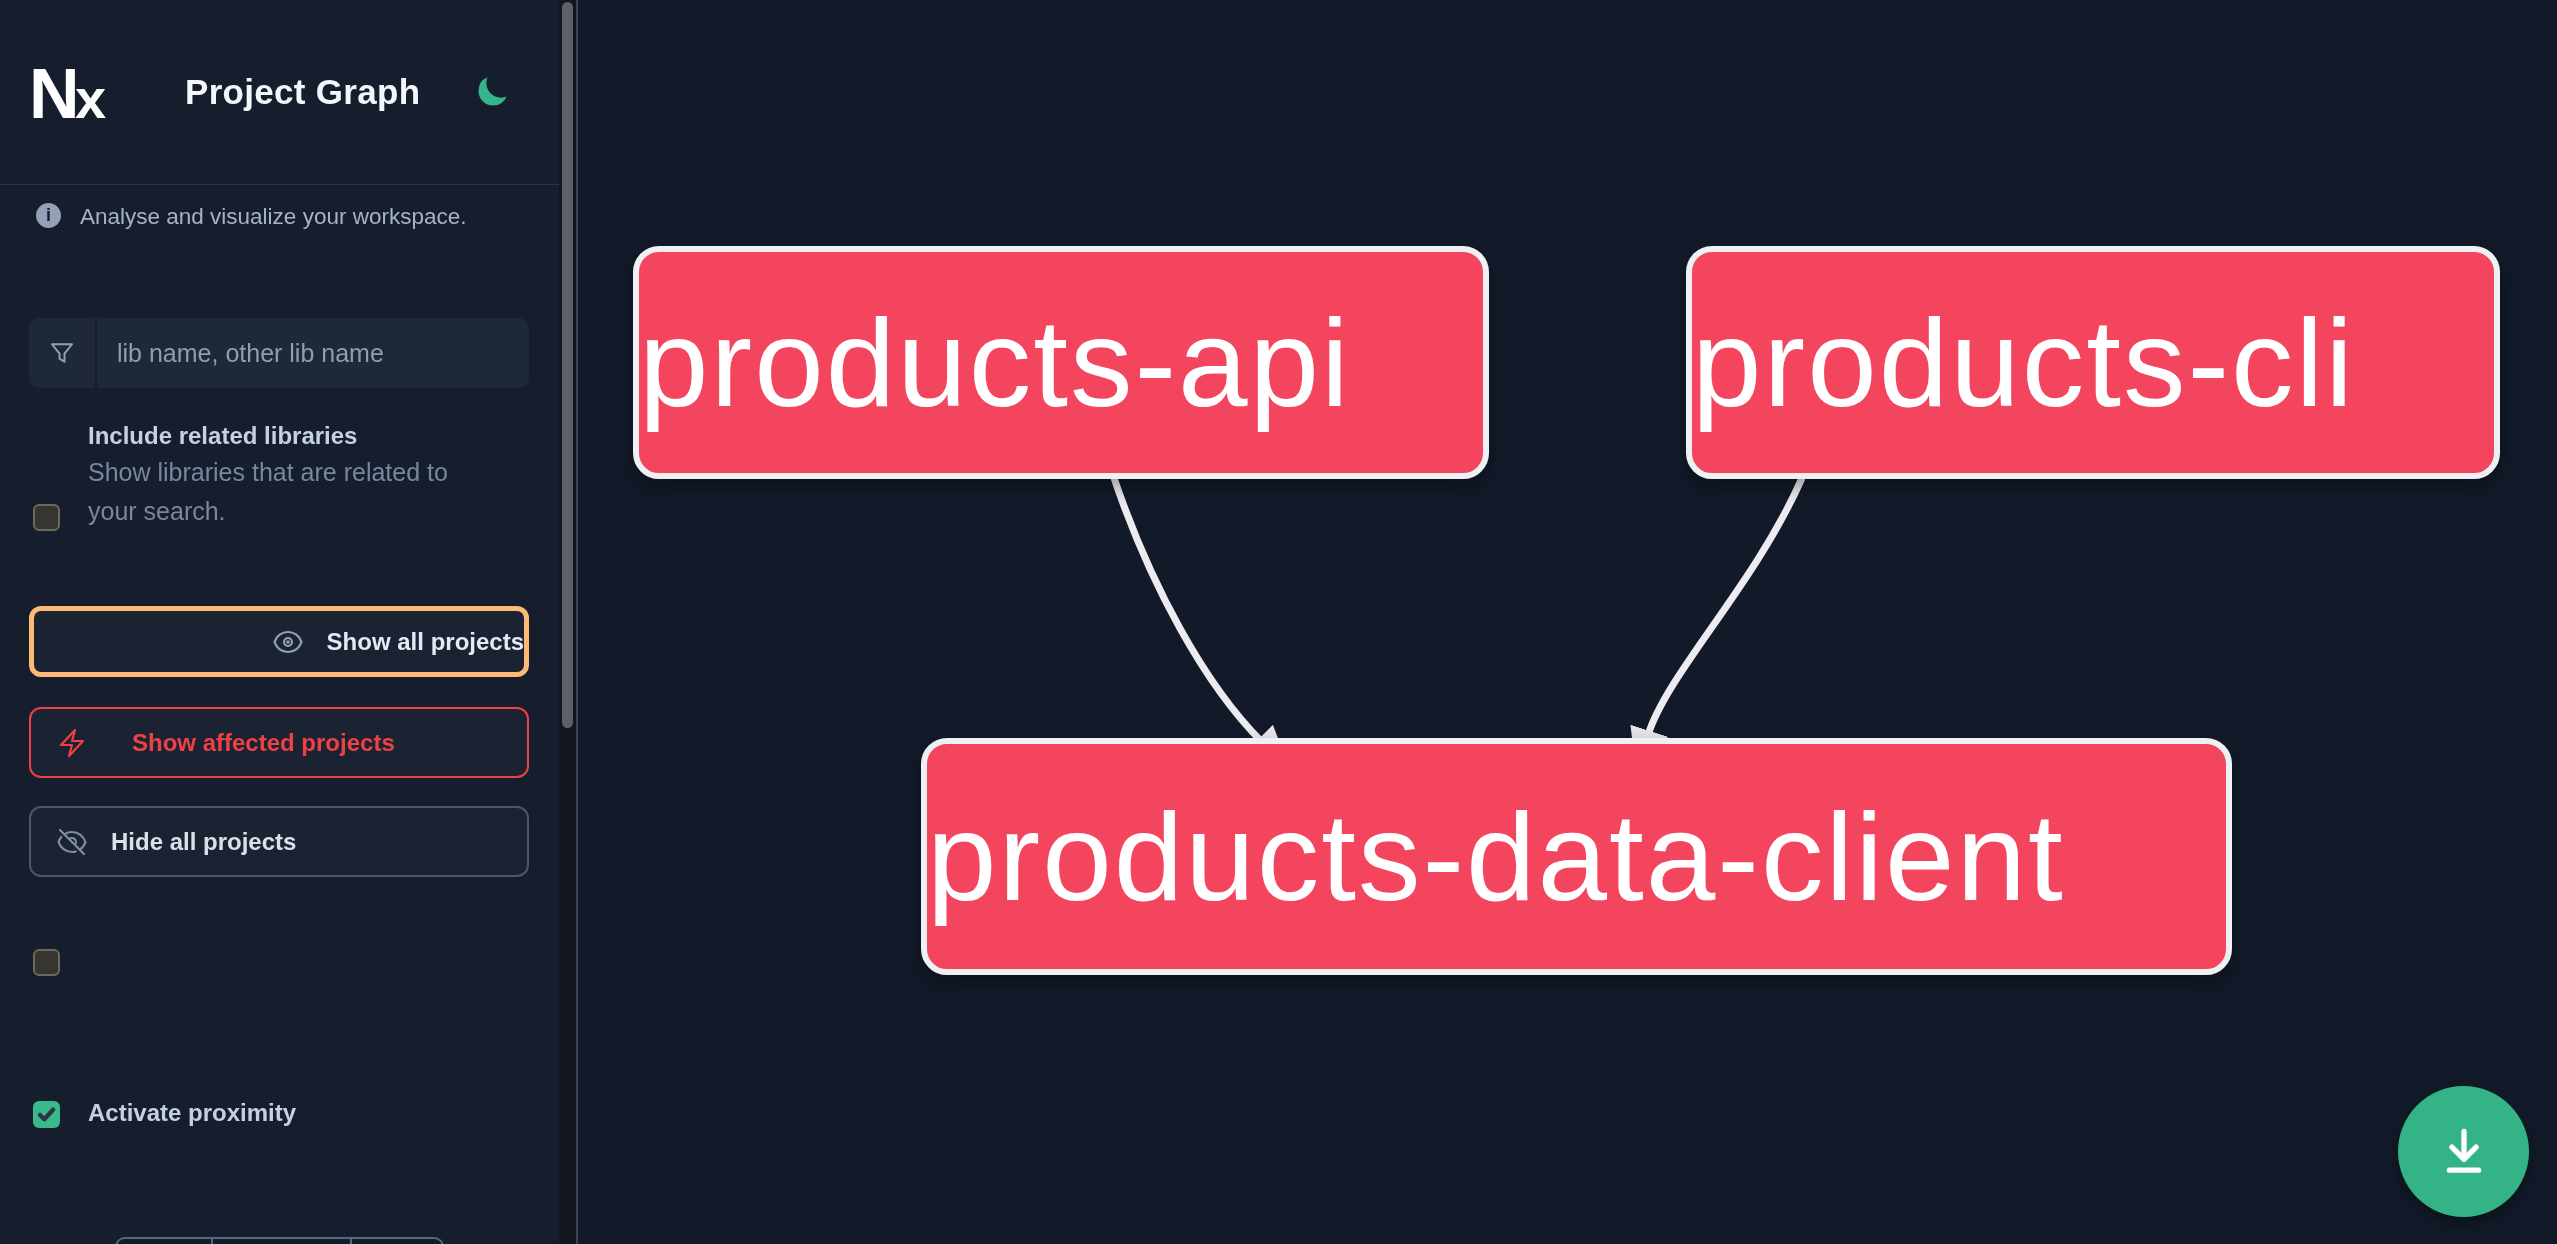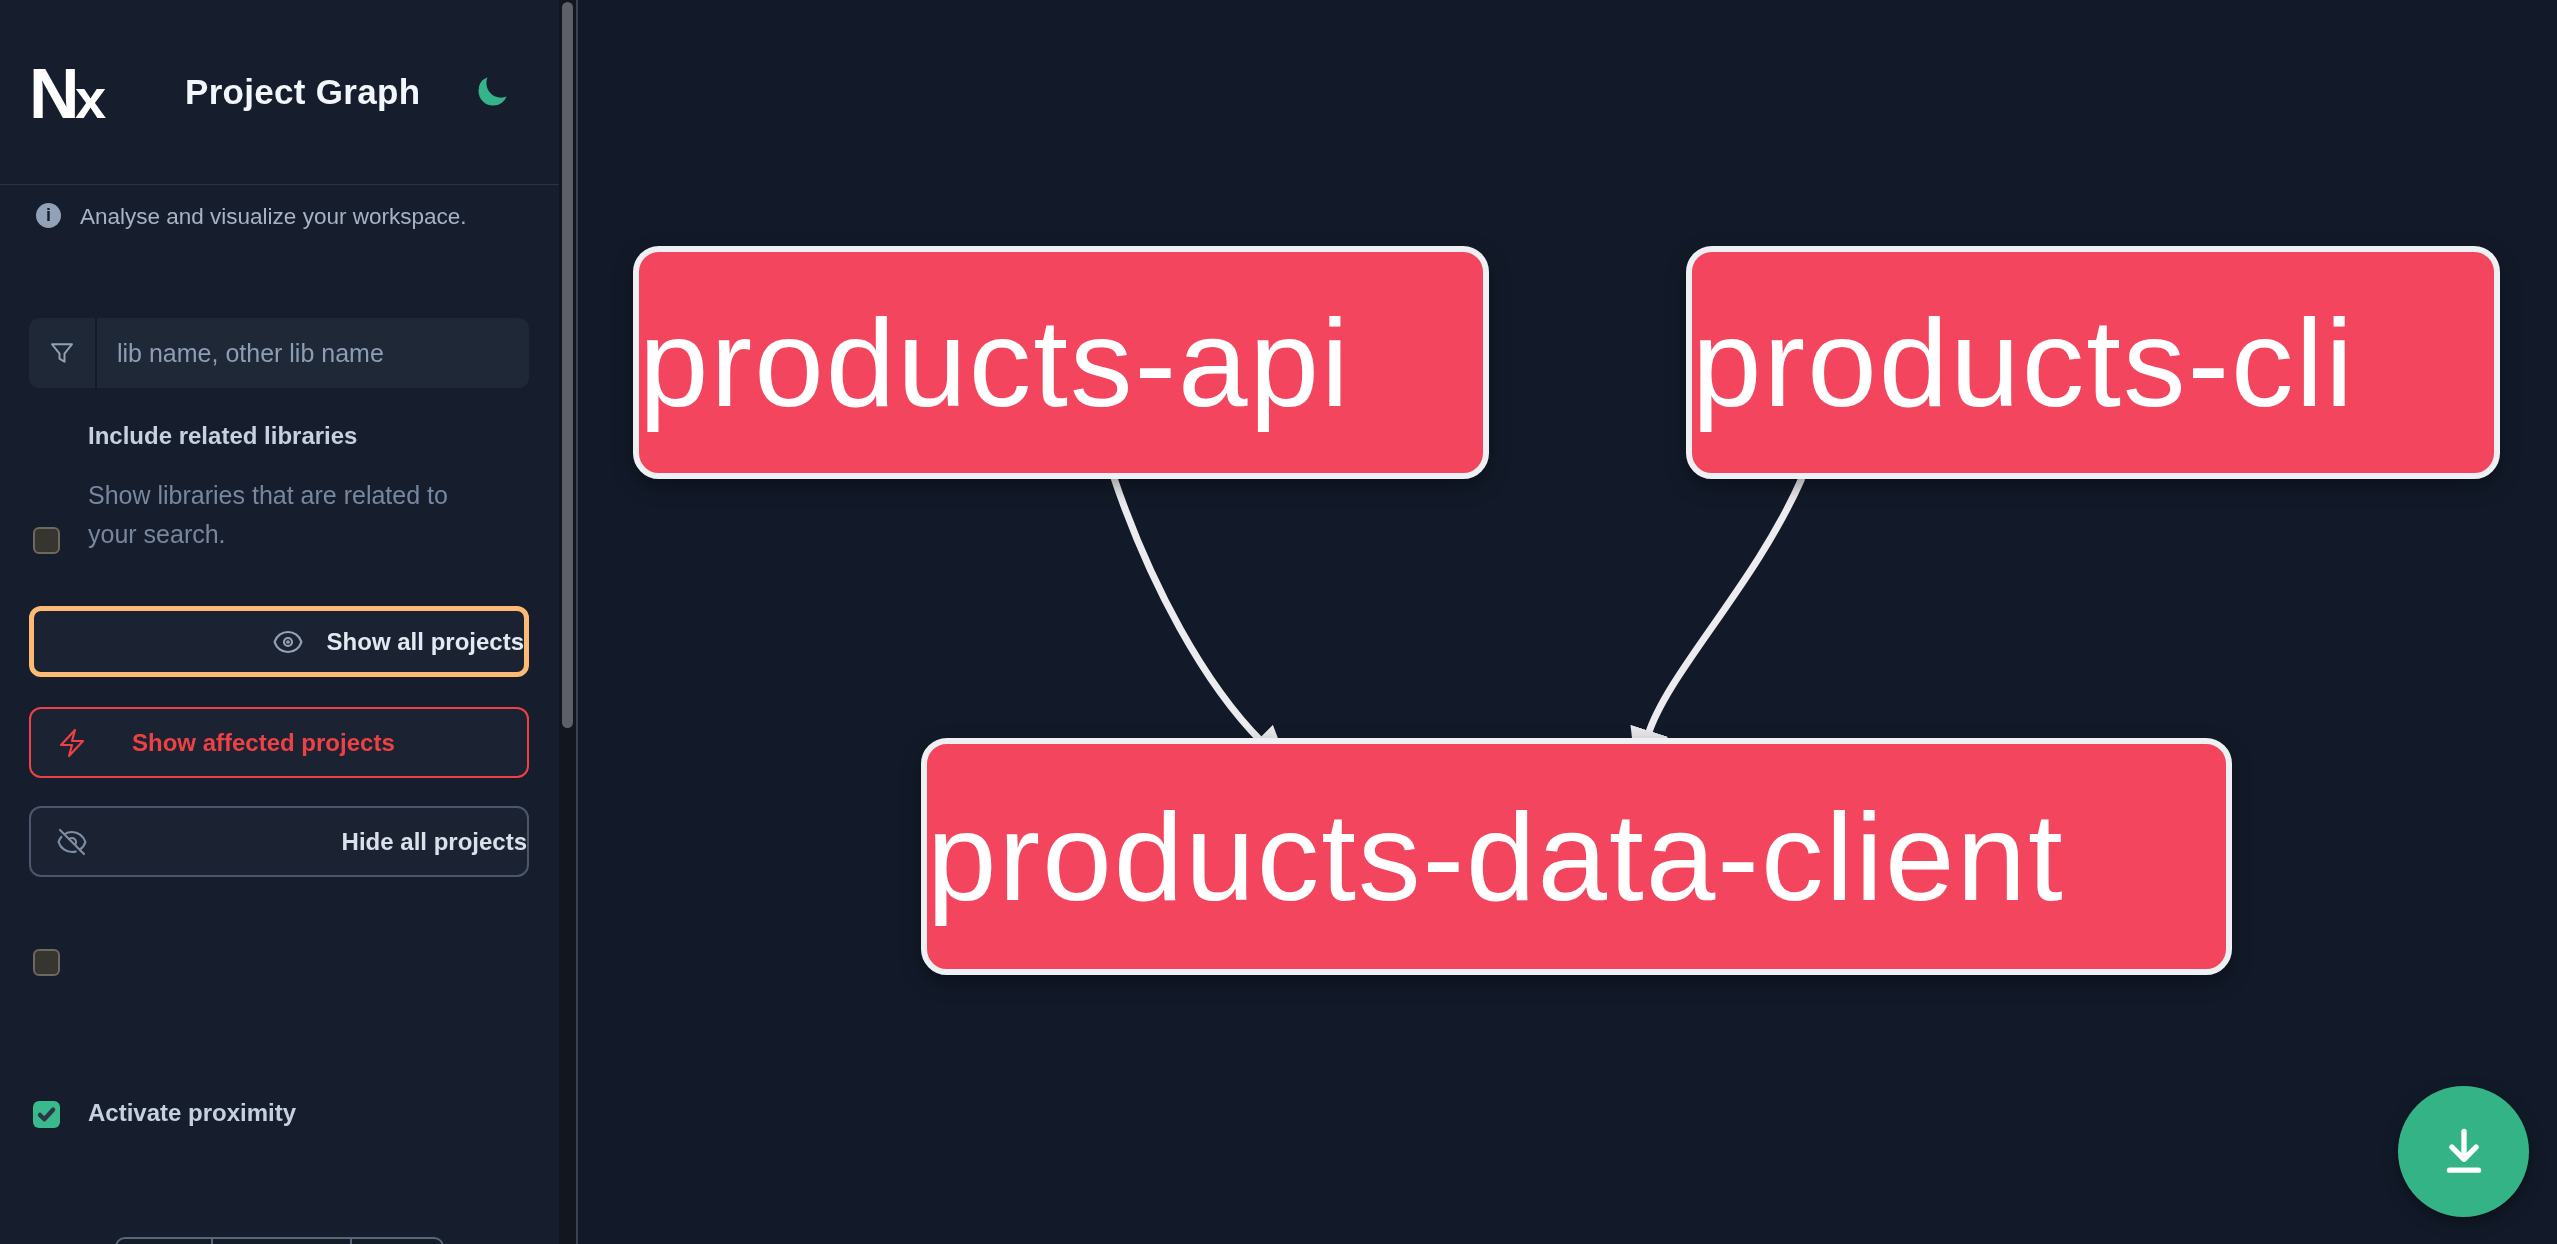--- a/index.html
+++ b/index.html
@@ -61,29 +61,29 @@
   .sb-search input{
     flex:1;min-width:0;background:transparent;border:0;outline:none;
     color:#cfd9e6;font-size:25px;padding:0 20px;font-family:inherit;
   }
   .sb-search input::placeholder{color:#8c9db4;}
   .toggle{position:absolute;left:33px;width:490px;display:flex;gap:28px;align-items:flex-end;}
   .cb{flex:none;width:27px;height:27px;border-radius:6px;margin-top:3px;box-sizing:border-box;cursor:pointer;}
   .cb.unchecked{background:#37352f;border:2px solid #6e685e;}
   .cb.checked{background:#38ba8c;display:flex;align-items:center;justify-content:center;}
   .t-label{font-size:24px;font-weight:600;color:#c6d1e0;line-height:30px;}
-  .t-desc{font-size:25px;color:#78879d;line-height:39px;margin-top:25px;width:375px;}
+  .t-desc{font-size:25px;color:#78879d;line-height:39px;margin-top:2px;width:375px;}
   .btn{
     position:absolute;left:29px;width:500px;height:71px;border-radius:12px;
     background:#1b2332;box-sizing:border-box;display:flex;align-items:center;
     gap:23px;padding-left:25px;font-size:24px;font-weight:600;cursor:pointer;
   }
   .btn-all{top:606px;border:5px solid #fdba74;color:#e4eaf3;justify-content:flex-end;}
   .btn-affected{top:707px;border:2px solid #ee4145;color:#ee4145;gap:44px;}
-  .btn-hide{top:806px;border:2px solid #4a576c;color:#dae1eb;justify-content:space-between;}
+  .btn-hide{top:806px;border:2px solid #4a576c;color:#dae1eb;}
   .stepper{
     position:absolute;left:115px;top:1237px;width:329px;height:40px;
     border:2px solid #57677e;border-radius:10px;background:#141b29;
     box-sizing:border-box;display:flex;overflow:hidden;
   }
   .stepper .seg{box-sizing:border-box;}
   .stepper .seg + .seg{border-left:2px solid #57677e;}
   .seg1{width:94px;}.seg2{width:139px;}.seg3{flex:1;}
 </style>
 </head>

